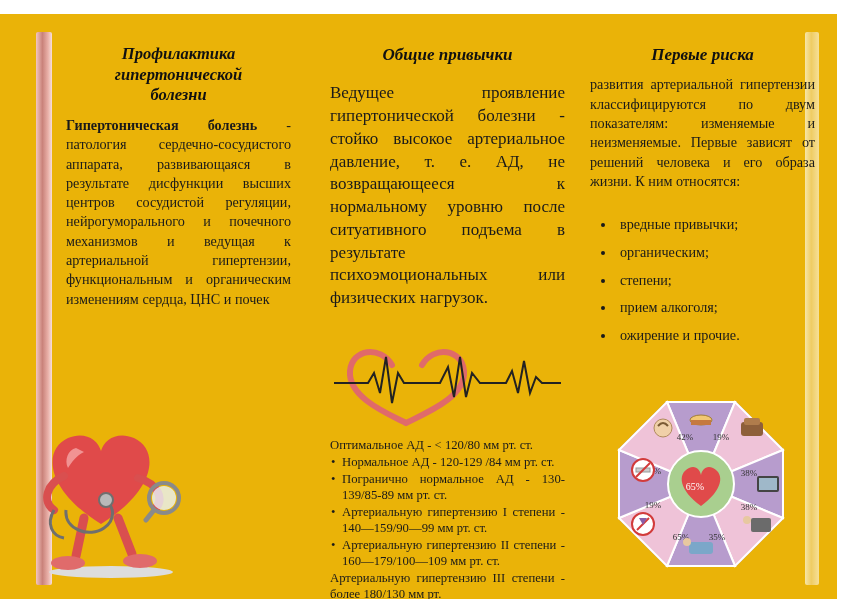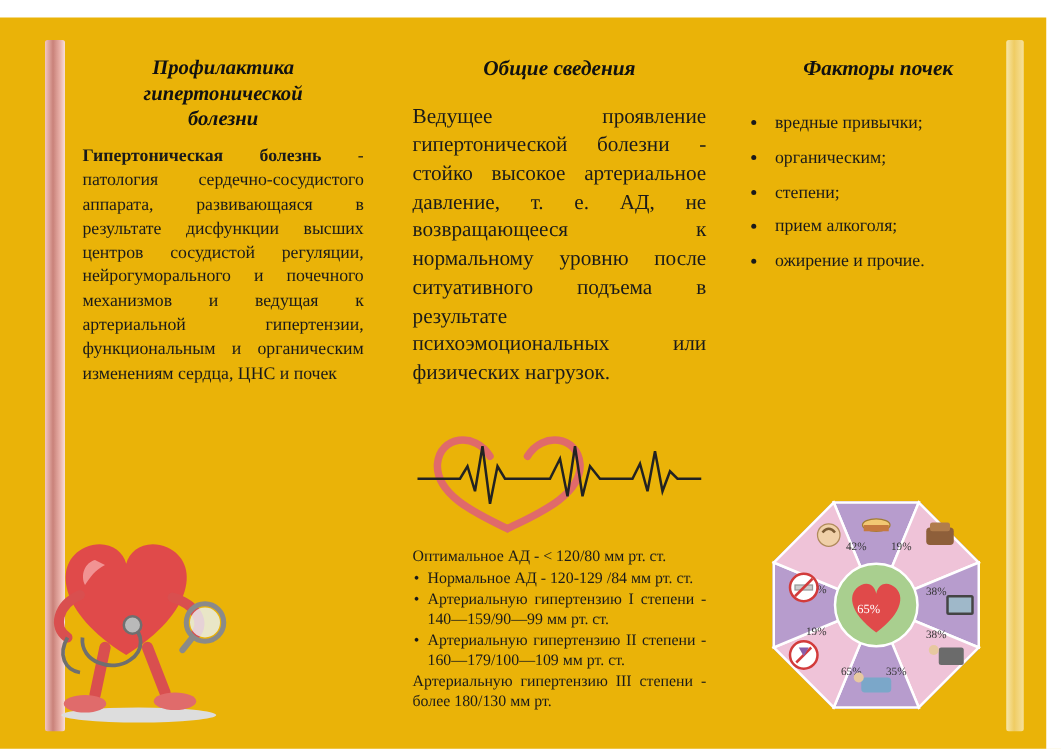--- a/index.html
+++ b/index.html
@@ -179,41 +179,43 @@
       <circle cx="158" cy="92" r="12" fill="#e8f2f7" opacity="0.8"></circle>
       <path d="M148 104 L140 114" stroke="#8a8a8a" stroke-width="5" stroke-linecap="round"></path>
 
       <path d="M60 104 C58 124 84 132 98 122 C110 114 108 100 100 96" stroke="#6f6f6f" stroke-width="3" fill="none"></path>
       <circle cx="100" cy="94" r="7" fill="#b9b9b9" stroke="#6f6f6f" stroke-width="2"></circle>
       <path d="M48 104 C40 118 46 130 58 132" stroke="#6f6f6f" stroke-width="3" fill="none"></path>
     </svg>
   </div>
 
   <div class="col col-2">
-    <h2 class="heading">Общие сведения</h2>
+    <h2 class="heading">Общие привычки</h2>
     <p class="intro">Ведущее проявление гипертонической болезни - стойко высокое артериальное давление, т. е. АД, не возвращающееся к нормальному уровню после ситуативного подъема в результате психоэмоциональных или физических нагрузок.</p>
 
     <div class="ekg-art">
       <svg viewBox="0 0 235 100" width="235" height="100">
         <path d="M62 38 C50 18 22 22 20 44 C18 70 56 86 76 96 C96 86 136 70 134 44 C132 22 104 18 92 38" fill="none" stroke="#e06a6a" stroke-width="6" stroke-linecap="round"></path>
         <path d="M4 56 L30 56 L38 56 L44 46 L50 66 L56 30 L62 76 L68 46 L74 56 L110 56 L118 40 L124 70 L130 30 L136 70 L142 46 L150 56 L176 56 L182 44 L188 66 L194 34 L200 66 L206 50 L212 56 L231 56" fill="none" stroke="#222222" stroke-width="2"></path>
       </svg>
     </div>
 
     <div class="pressure-block">
       <p class="line">Оптимальное АД - &lt; 120/80 мм рт. ст.</p>
       <p class="bullet-line">Нормальное АД - 120-129 /84 мм рт. ст.</p>
+      <p class="bullet-line">Погранично нормальное АД - 130-139/85-89 мм рт. ст.</p>
       <p class="bullet-line">Артериальную гипертензию I степени - 140—159/90—99 мм рт. ст.</p>
       <p class="bullet-line">Артериальную гипертензию II степени - 160—179/100—109 мм рт. ст.</p>
       <p class="line">Артериальную гипертензию III степени - более 180/130 мм рт.</p>
     </div>
   </div>
 
   <div class="col col-3">
-    <h2 class="heading">Факторы почек</h2>
+    <h2 class="heading">Первые риска</h2>
+    <p class="body">развития артериальной гипертензии классифицируются по двум показателям: изменяемые и неизменяемые. Первые зависят от решений человека и его образа жизни. К ним относятся:</p>
     <ul class="bullets">
       <li>вредные привычки;</li>
       <li>органическим;</li>
       <li>степени;</li>
       <li>прием алкоголя;</li>
       <li>ожирение и прочие.</li>
     </ul>
   </div>
 
   <div class="wheel">

